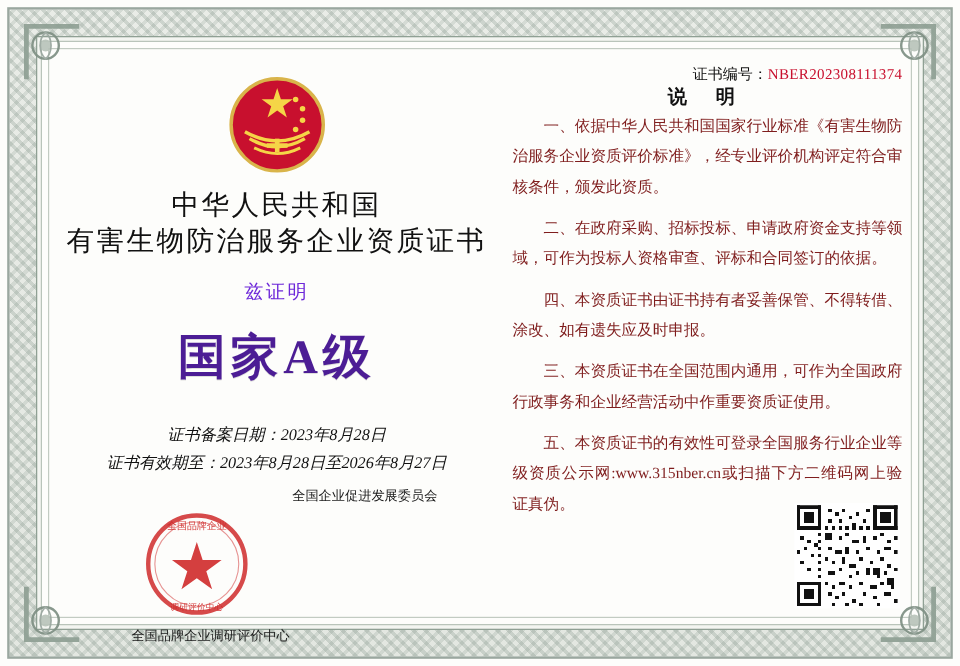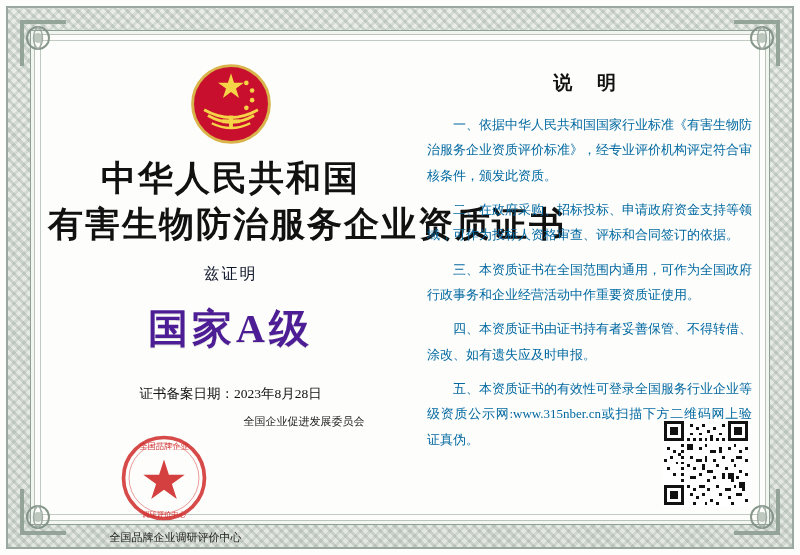--- a/index.html
+++ b/index.html
@@ -78,33 +78,33 @@
   .emblem {
     margin: 8px auto 2px auto;
     width: 96px;
     height: 96px;
     position: relative;
   }
   .emblem svg { display: block; width: 96px; height: 96px; }
 
   .title-main {
     font-family: "Liberation Serif", serif;
-    font-weight: bold;
-    font-size: 35px;
+    font-weight: normal;
+    font-size: 23px;
     letter-spacing: 2px;
     color: #111;
     line-height: 1.32;
     margin-top: 4px;
   }
   .title-main div { white-space: nowrap; }
 
   .zizhengming {
     font-family: Liberation Sans, sans-serif;
     font-size: 16px;
-    color: #0f172a;
+    color: #6d28d9;
     margin-top: 16px;
     letter-spacing: 2px;
   }
   .company {
     font-family: "Liberation Serif", serif;
     font-weight: bold;
     font-size: 19px;
     color: #111;
     margin-top: 14px;
     letter-spacing: 1px;
@@ -121,21 +121,21 @@
   }
 
   .dates {
     margin-top: 26px;
     font-family: "Liberation Serif", serif;
     font-size: 13.5px;
     color: #111;
     line-height: 1.75;
     text-align: center;
   }
-  .dates .row { white-space: nowrap; }
+  .dates .row { white-space: nowrap; font-style: italic; }
   .dates .lbl { letter-spacing: 0px; }
 
   
   .seals {
     margin-top: 14px;
     display: flex;
     justify-content: center;
     gap: 26px;
   }
   .seal-wrap { position: relative; width: 108px; text-align: center; }
@@ -160,32 +160,30 @@
     color: #111;
     text-align: right;
     margin-top: 6px;
     white-space: nowrap;
   }
   .cert-no .num { color: #c8102e; letter-spacing: 0.3px; }
 
   .notice-title {
     font-family: "Liberation Serif", serif;
     font-weight: bold;
-    font-size: 19px;
+    font-size: 16px;
     text-align: center;
     letter-spacing: 10px;
-    margin-top: 22px;
     color: #111;
   }
 
   .notice-list {
-    margin-top: 16px;
     font-family: "Liberation Serif", serif;
     font-size: 13px;
-    color: #0369a1;
+    color: #7f1d1d;
     line-height: 1.95;
     text-align: justify;
   }
   .notice-item {
     text-indent: 26px;
     margin-bottom: 9px;
   }
 
   
   .qr {
@@ -268,20 +266,23 @@
 
       <div class="zizhengming">兹证明</div>
 
 
       <div class="grade">国家A级</div>
 
       <div class="dates">
         <div class="row">
           <span class="lbl">证书备案日期：</span><span>2023年8月28日</span>
         </div>
+        <div class="row">
+          <span class="lbl">证书有效期至：</span><span>2023年8月28日至2026年8月27日</span>
+        </div>
       </div>
 
       <div class="seals">
 
         <div class="seal-wrap">
           <div class="seal">
             <svg viewBox="0 0 100 100">
               <circle cx="50" cy="50" r="44" fill="none" stroke="#cf2a2a" stroke-width="4" opacity="0.85"></circle>
               <circle cx="50" cy="50" r="38" fill="none" stroke="#cf2a2a" stroke-width="1" opacity="0.5"></circle>
               <path d="M50 30 l5.3 16.4 h17.2 l-13.9 10.1 5.3 16.4 -13.9-10.1 -13.9 10.1 5.3-16.4 -13.9-10.1 h17.2 Z" fill="#cf2a2a" opacity="0.9"></path>
@@ -294,28 +295,31 @@
 
         <div class="seal-wrap">
           <div class="seal-caption">全国企业促进发展委员会</div>
         </div>
 
       </div>
     </div>
 
     <div class="right-pane">
 
+      <div class="cert-no">
+        <span>证书编号：</span><span class="num">NBER202308111374</span>
+      </div>
 
       <div class="notice-title">说  明</div>
 
       <div class="notice-list">
         <div class="notice-item">一、依据中华人民共和国国家行业标准《有害生物防治服务企业资质评价标准》，经专业评价机构评定符合审核条件，颁发此资质。</div>
         <div class="notice-item">二、在政府采购、招标投标、申请政府资金支持等领域，可作为投标人资格审查、评标和合同签订的依据。</div>
+        <div class="notice-item">四、本资质证书由证书持有者妥善保管、不得转借、涂改、如有遗失应及时申报。</div>
         <div class="notice-item">三、本资质证书在全国范围内通用，可作为全国政府行政事务和企业经营活动中作重要资质证使用。</div>
-        <div class="notice-item">四、本资质证书由证书持有者妥善保管、不得转借、涂改、如有遗失应及时申报。</div>
         <div class="notice-item">五、本资质证书的有效性可登录全国服务行业企业等级资质公示网:www.315nber.cn或扫描下方二维码网上验证真伪。</div>
       </div>
 
       <div class="qr">
         <svg viewBox="0 0 29 29" shape-rendering="crispEdges">
           <rect width="29" height="29" fill="#ffffff"></rect>
           <g fill="#111111">
 
             <rect x="0" y="0" width="7" height="1"></rect>
               <rect x="0" y="6" width="7" height="1"></rect>

